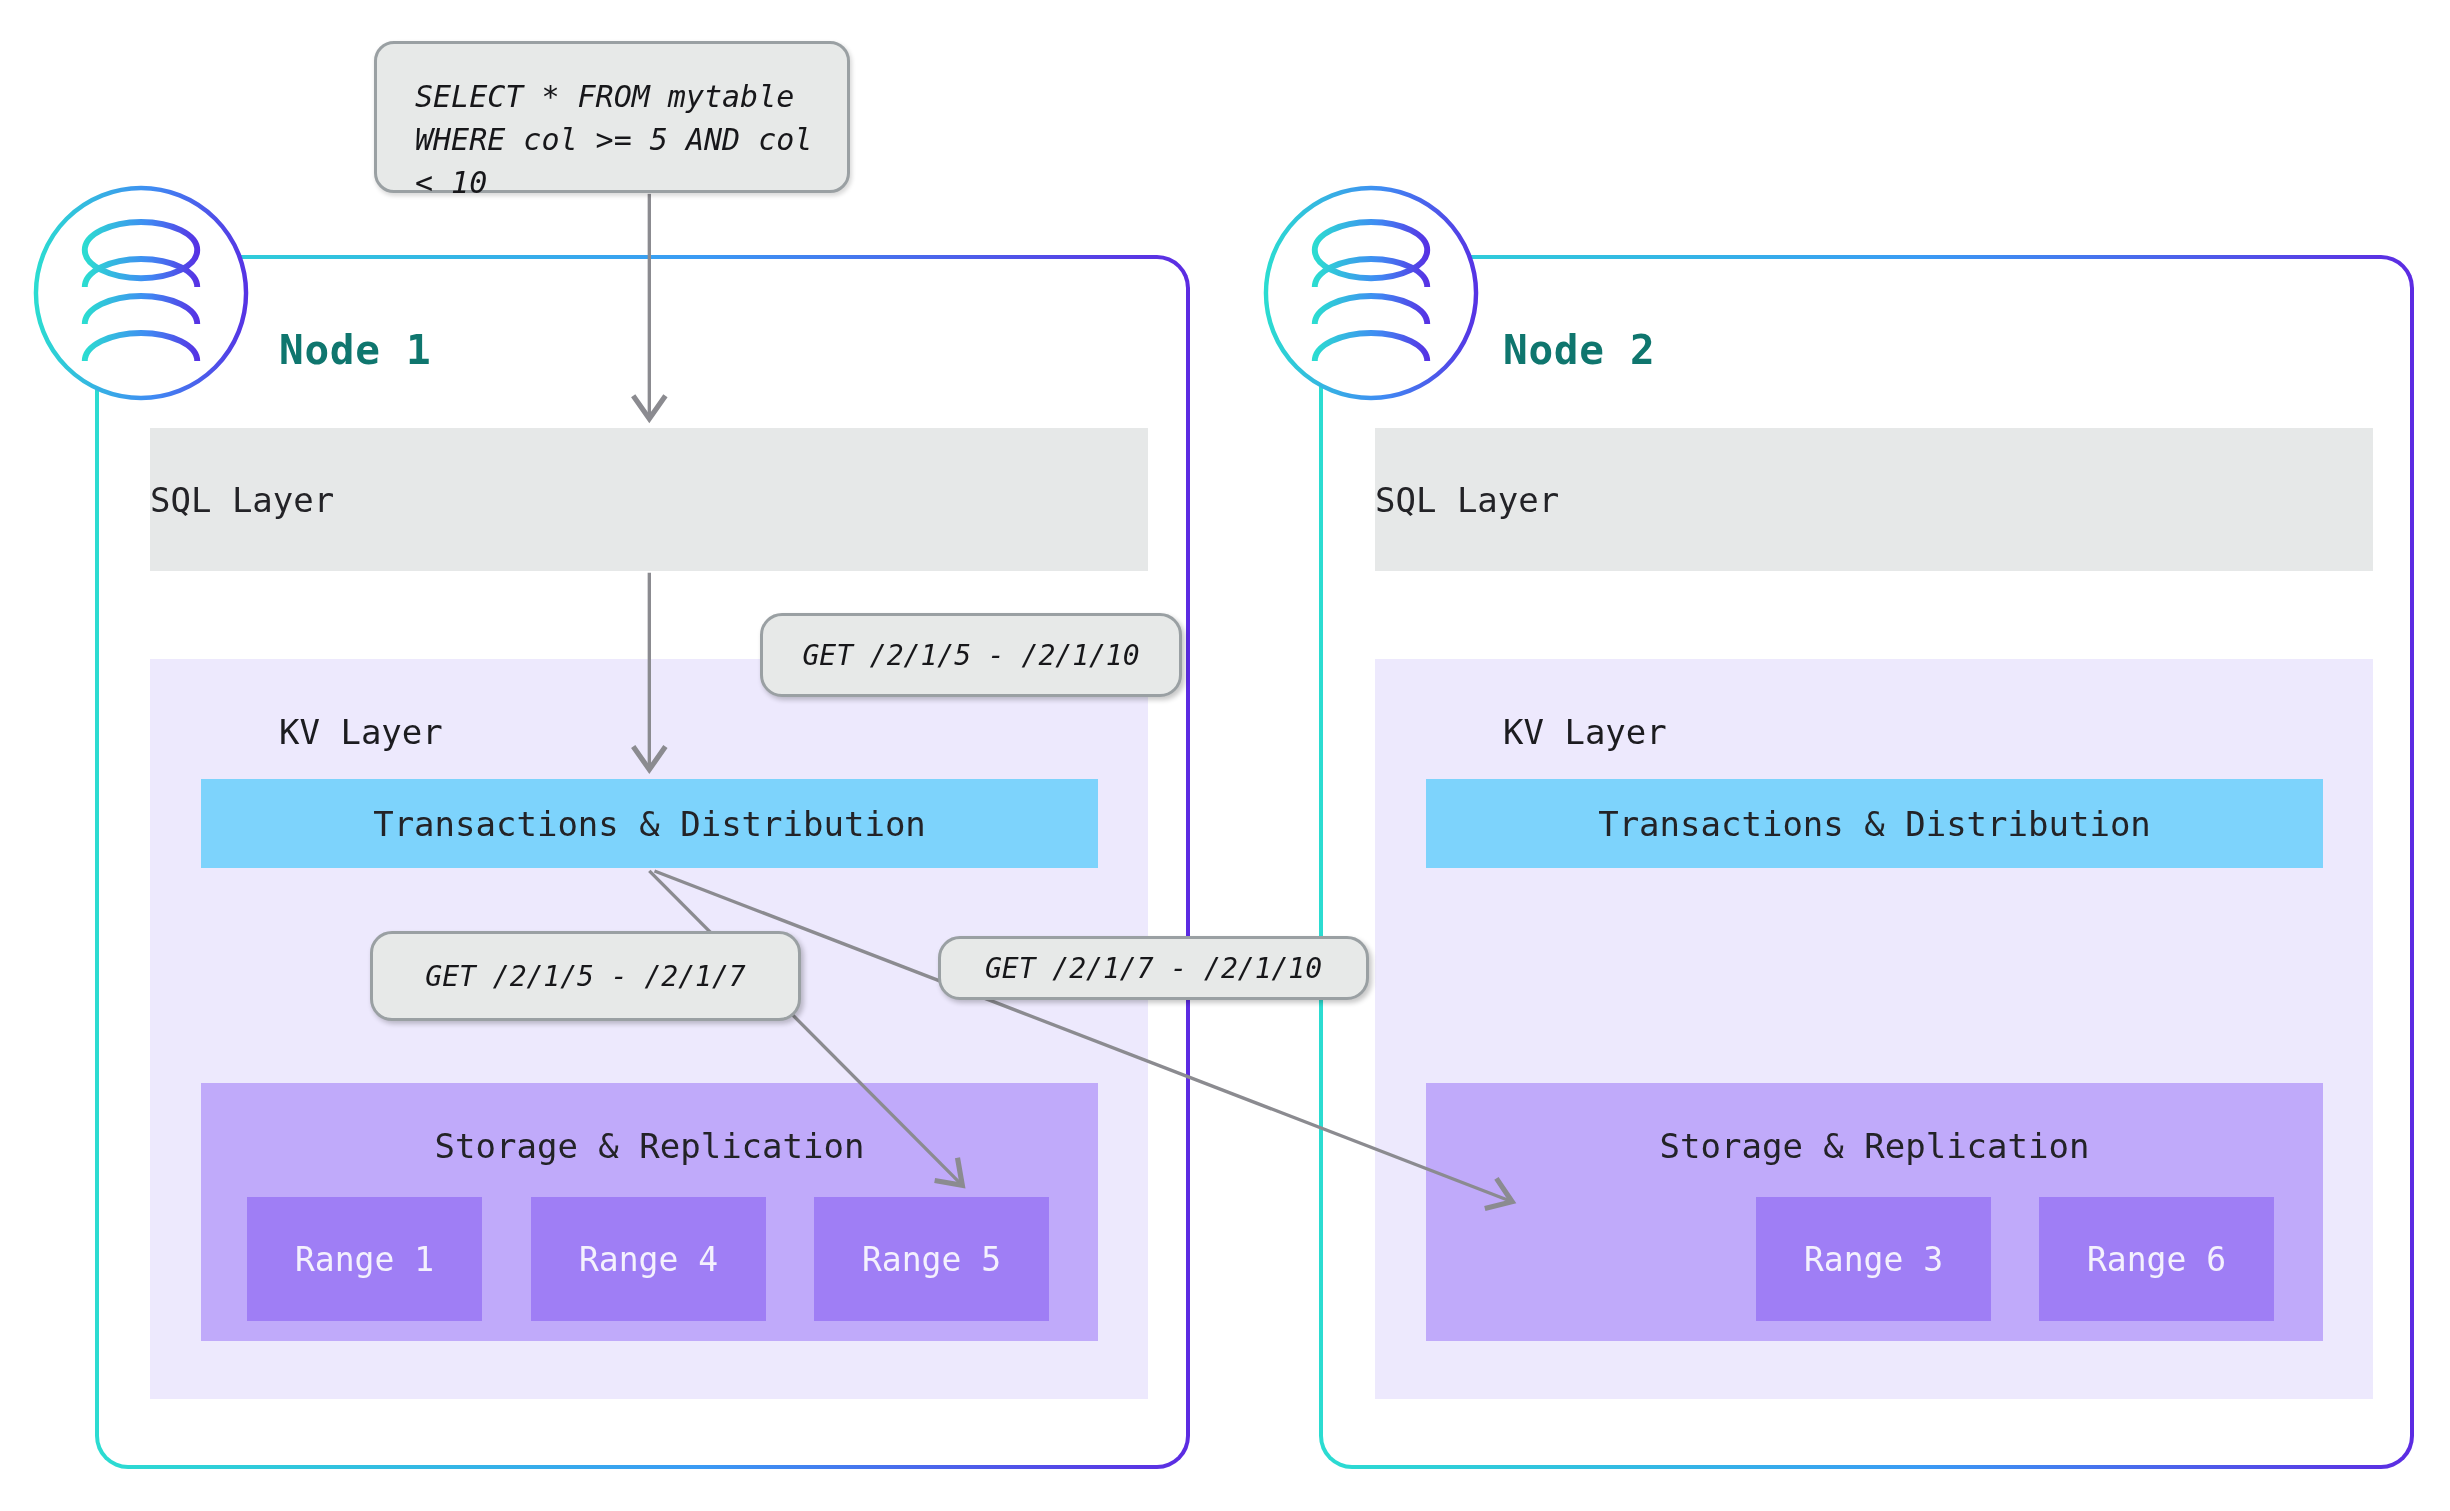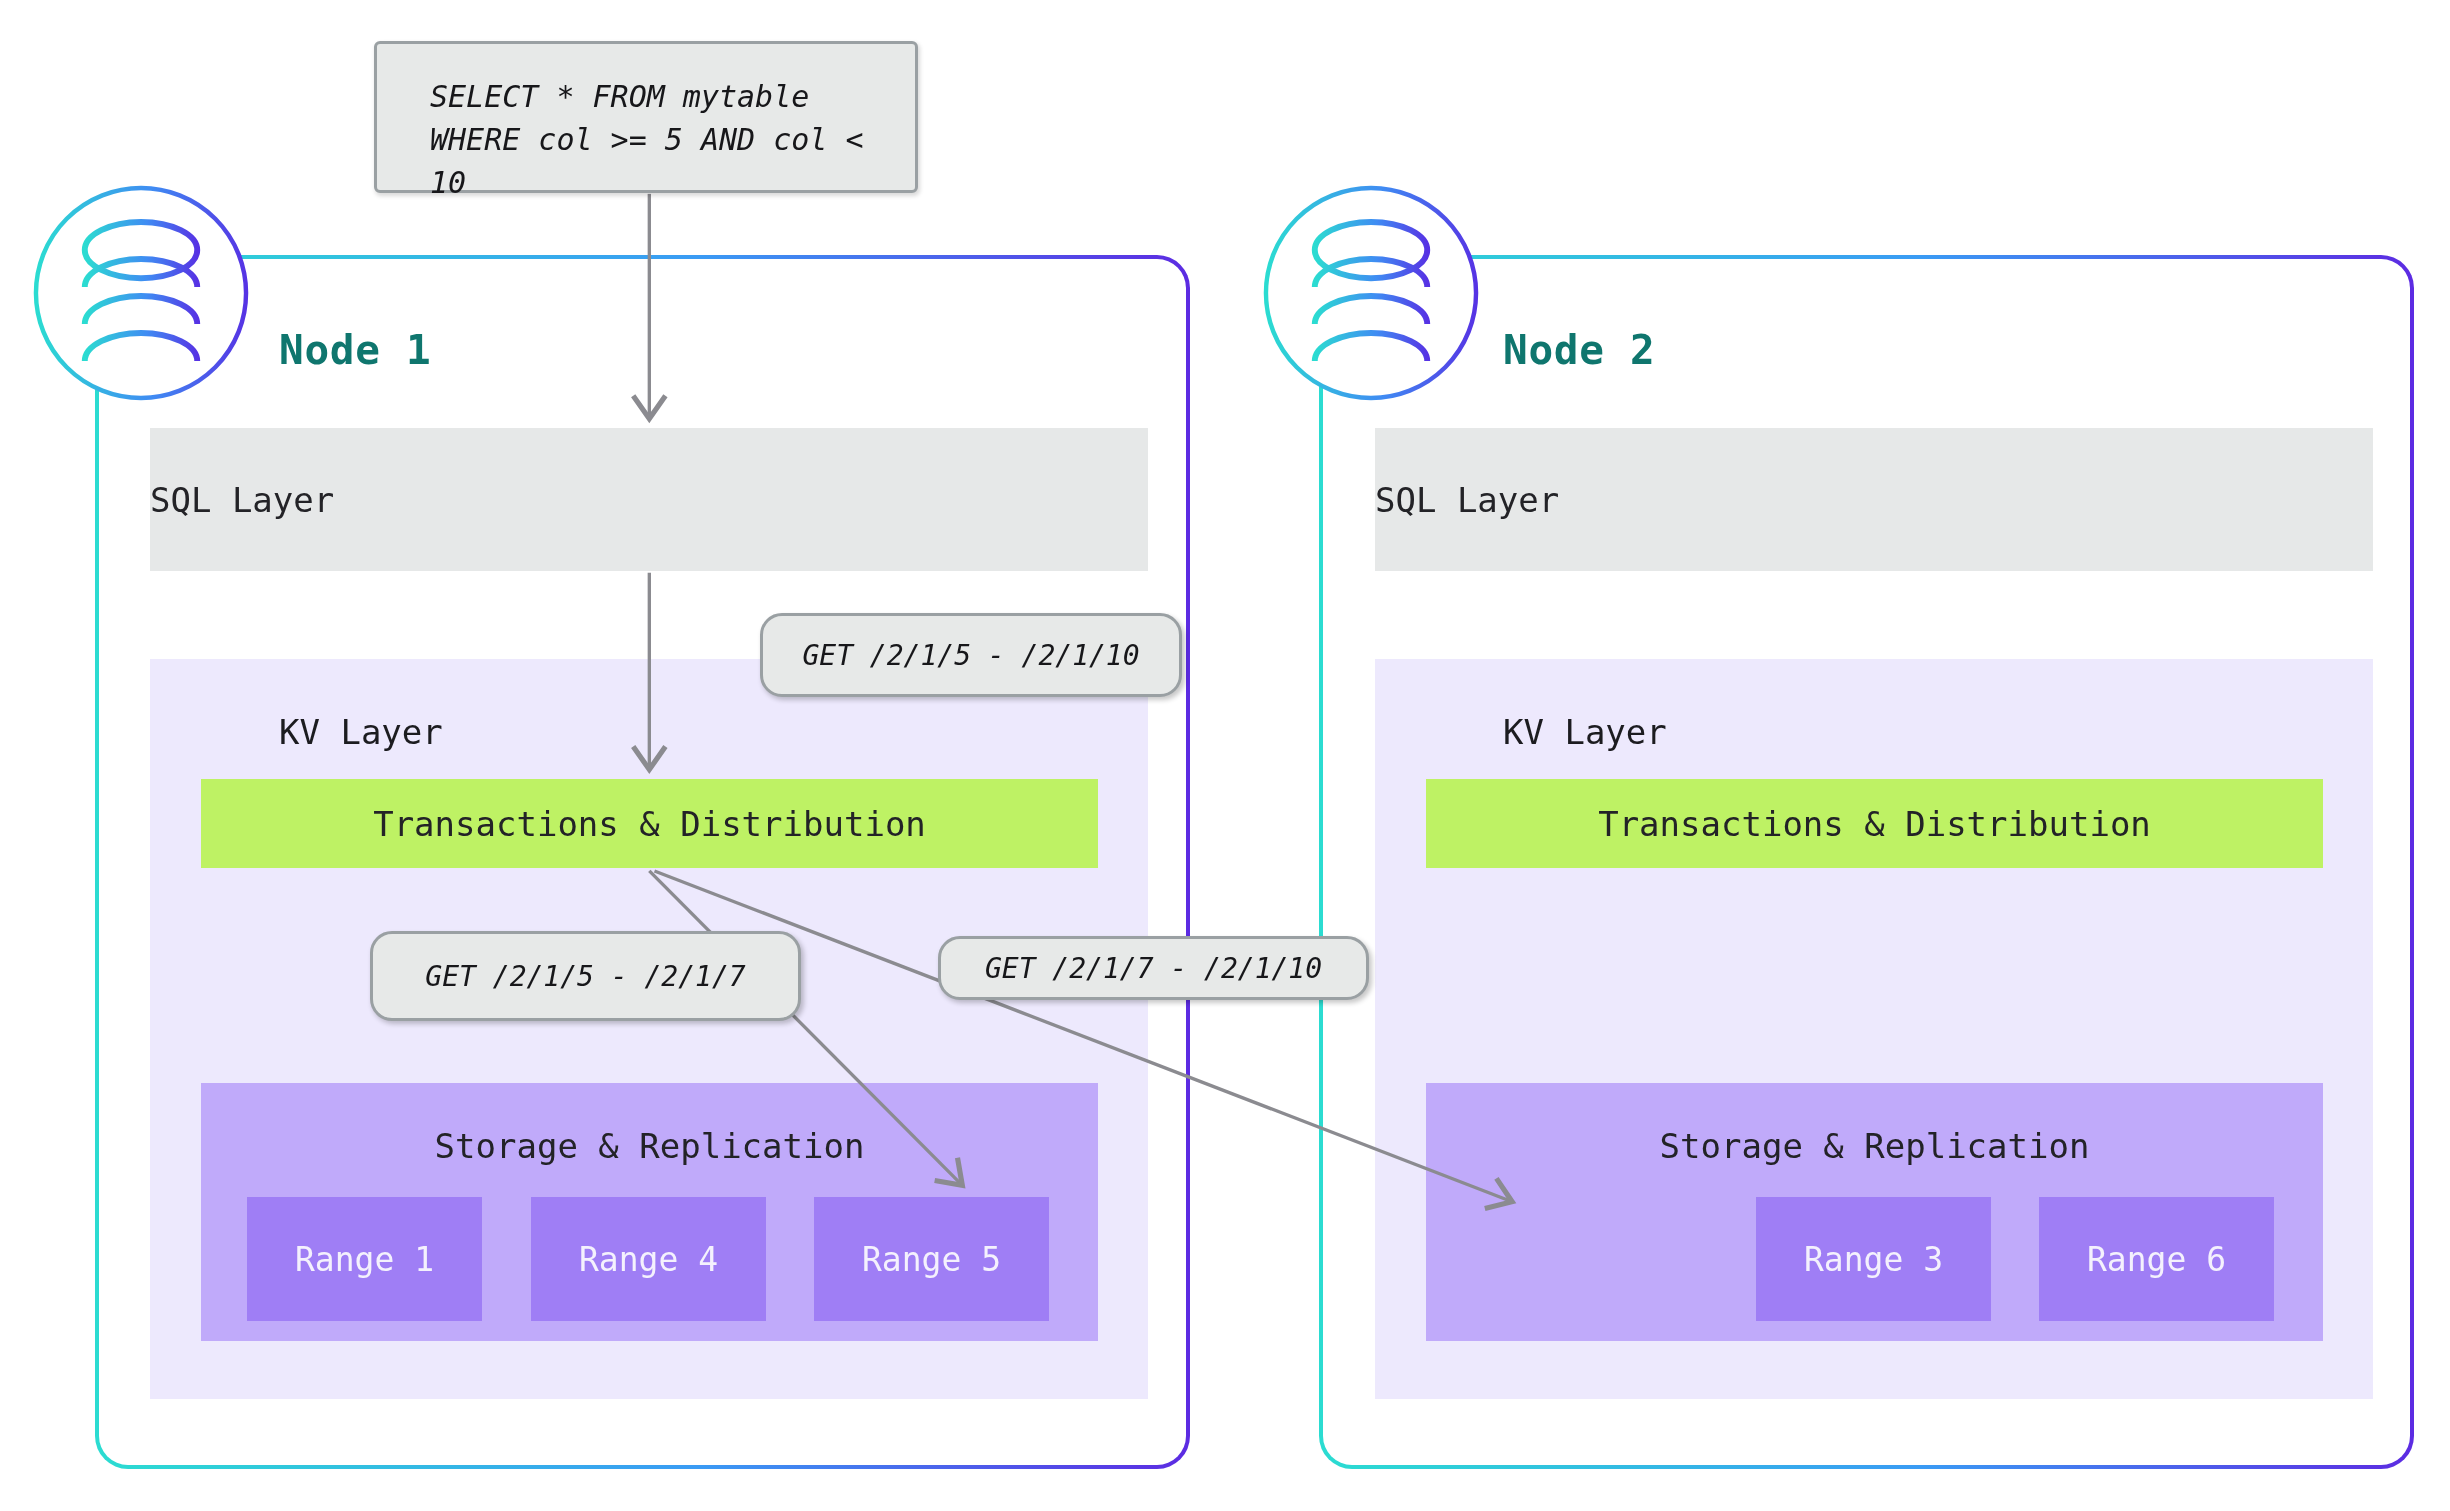--- a/index.html
+++ b/index.html
@@ -19,39 +19,39 @@
     color: #0f766e; line-height: 43px; z-index: 6; letter-spacing: 0.7px; }
 
   .icon-wrap { position: absolute; width: 216px; height: 216px; top: 185px; z-index: 6; }
 
   .sql-bar { position: absolute; top: 428px; width: 998px; height: 143px;
     background: #e6e8e8; z-index: 5; display: flex; align-items: center; justify-content: flex-start; }
   .kv-box { position: absolute; top: 659px; width: 998px; height: 740px;
     background: #ede9fd; z-index: 4; }
   .kv-label { position: absolute; top: 712px; font-size: 34px; color: #1c1c20; z-index: 6; }
   .td-bar { position: absolute; top: 779px; width: 897px; height: 89px;
-    background: #bef264; z-index: 5; display: flex; align-items: center; justify-content: center; text-align: right; }
+    background: #7dd3fc; z-index: 5; display: flex; align-items: center; justify-content: center; text-align: right; }
   .storage-box { position: absolute; top: 1083px; width: 897px; height: 258px;
     background: #c0aafa; z-index: 5; text-align: center; }
   .layer-label { font-size: 34px; color: #232327; }
   .storage-label { display: inline-block; margin-top: 43px; font-size: 34px; color: #232327; }
   .range-box { position: absolute; top: 1197px; width: 235px; height: 124px;
     background: #9f7ef5; z-index: 6; display: flex; align-items: center; justify-content: center;
     font-size: 33px; color: #f4f1fd; }
 
   .gray-note {
     position: absolute; background: #e7e9e8; border: 3px solid #9aa0a3; border-radius: 22px;
     display: flex; align-items: center; justify-content: center;
     font-style: italic; font-size: 28px; color: #17171a; z-index: 50;
     box-shadow: 2.2px 3px 5.2px rgba(0,0,0,0.22);
   }
   #query-box {
-    position: absolute; left: 374px; top: 41px; width: 544px; height: 152px;
-    background: #e7e9e8; border: 3.7px solid #9aa0a3; border-radius: 6px;
-    padding: 31px 22px 0 53px; z-index: 50;
+    position: absolute; left: 374px; top: 41px; width: 476px; height: 152px;
+    background: #e7e9e8; border: 3.7px solid #9aa0a3; border-radius: 20px;
+    padding: 31px 22px 0 38px; z-index: 50;
     font-style: italic; font-size: 30px; color: #17171a; line-height: 43px;
     box-shadow: 1.5px 2.2px 4.4px rgba(0,0,0,0.15);
   }
   #arrow-layer { position: absolute; left: 0; top: 0; z-index: 40; pointer-events: none; }
 </style>
 </head>
 <body>
 
 <div id="stage">
 

